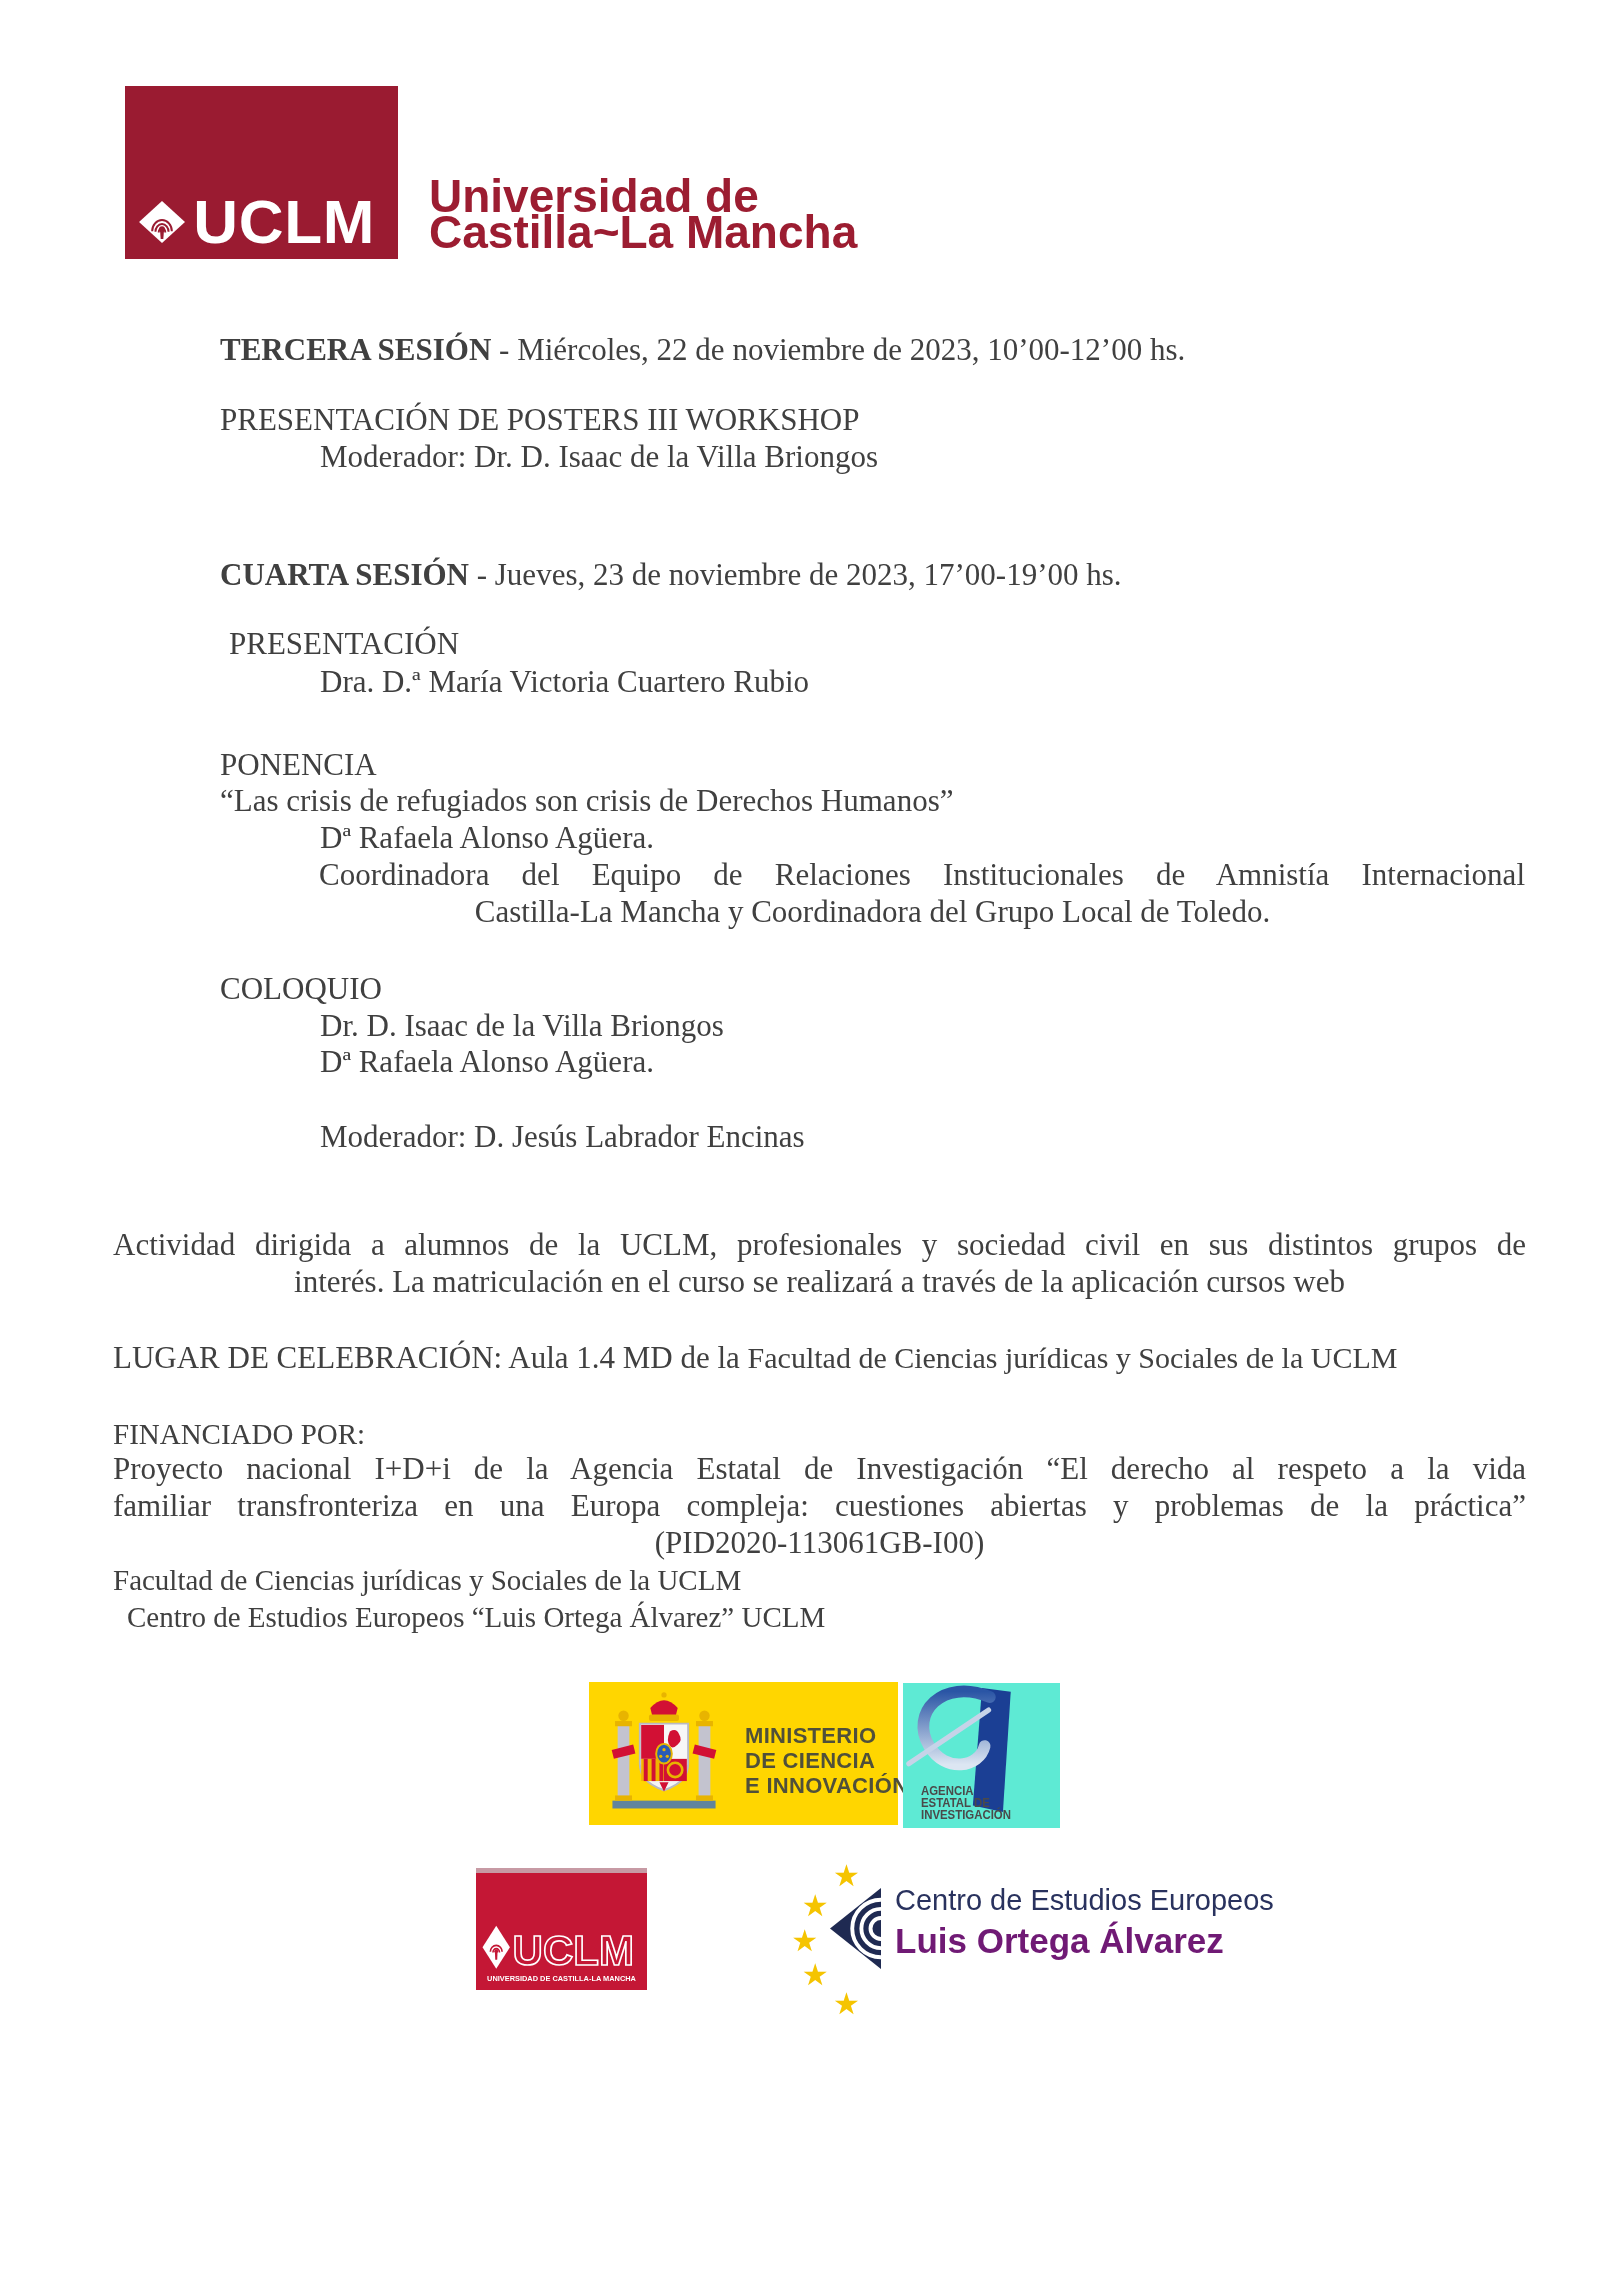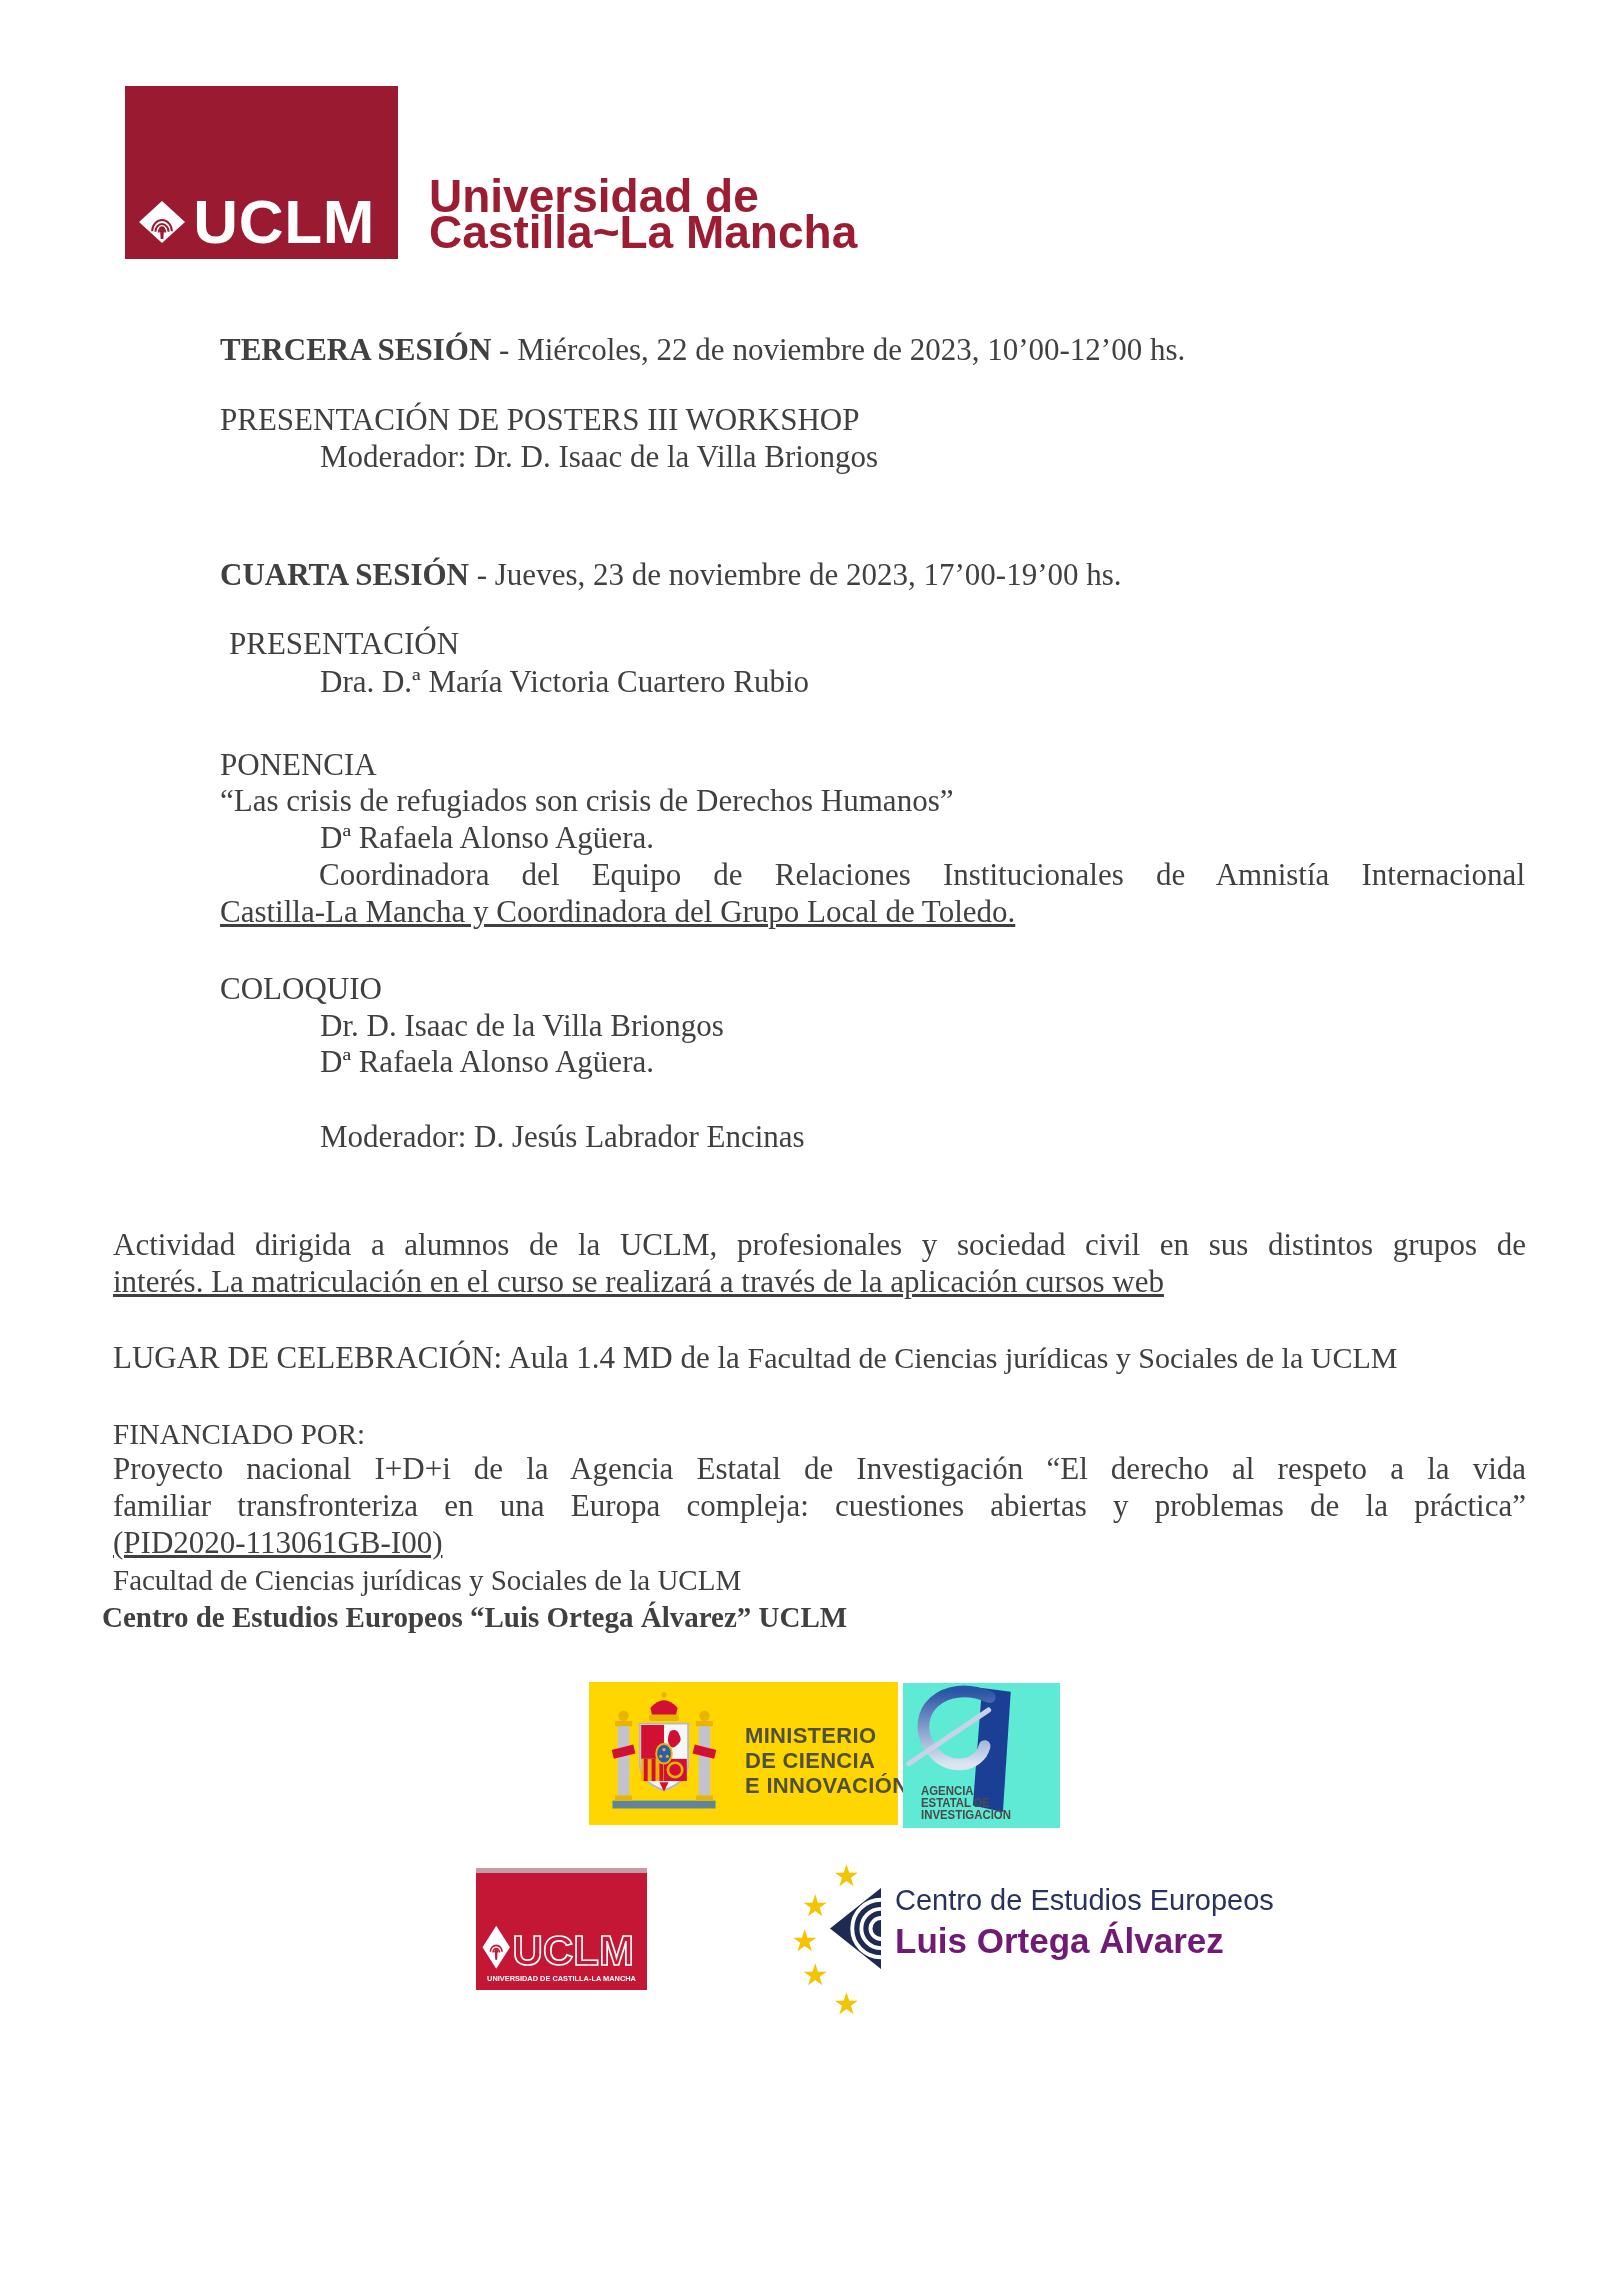--- a/index.html
+++ b/index.html
@@ -4,21 +4,21 @@
 <style>
   html,body{margin:0;padding:0;background:#e8e8e8;}
   .page{position:relative;width:1622px;height:2295px;background:#ffffff;overflow:hidden;
         font-family:"Liberation Serif", serif;color:#111;}
   .abs{position:absolute;}
   .serif{font-size:31px;line-height:37px;white-space:nowrap;color:#404040;}
   .alt{font-size:29px;}
   .b{font-weight:bold;}
   .wrapblock{white-space:normal;}
   .justline{text-align:justify;text-align-last:justify;white-space:normal;}
-  .plainline{text-align:left;white-space:nowrap;text-decoration:underline;}
+  .plainline{text-align:center;white-space:nowrap;}
 
   
   .uclm-box{left:125px;top:86px;width:273px;height:173px;background:#9A1B31;}
   .uclm-row{position:absolute;left:14.4px;bottom:14.4px;display:flex;align-items:flex-end;gap:7.9px;}
   .uclm-letters{font-family:"Liberation Sans",sans-serif;font-weight:bold;font-size:62px;
                 line-height:47px;color:#ffffff;letter-spacing:0.7px;}
   .tagline{left:429px;top:178px;font-family:"Liberation Sans",sans-serif;font-weight:bold;
            font-size:46px;line-height:36px;color:#9C1D31;white-space:nowrap;}
 
   
@@ -98,21 +98,21 @@
     <span>LUGAR DE CELEBRACIÓN: Aula 1.4 MD de la </span><span class="alt" style="font-size:30px">Facultad de Ciencias jurídicas y Sociales de la UCLM</span>
   </div>
 
   <div class="abs serif alt" style="left:113px;top:1416px;">FINANCIADO POR:</div>
   <div class="abs serif wrapblock" style="left:113px;top:1450px;width:1413px;">
     <div class="justline">Proyecto nacional I+D+i de la Agencia Estatal de Investigación “El derecho al respeto a la vida</div>
     <div class="justline">familiar transfronteriza en una Europa compleja: cuestiones abiertas y problemas de la práctica”</div>
     <div class="plainline">(PID2020-113061GB-I00)</div>
   </div>
   <div class="abs serif alt" style="left:113px;top:1562px;">Facultad de Ciencias jurídicas y Sociales de la UCLM</div>
-  <div class="abs serif alt" style="left:102px;top:1599px;font-weight:bold;">Centro de Estudios Europeos “Luis Ortega Álvarez” UCLM</div>
+  <div class="abs serif alt" style="left:127px;top:1599px;">Centro de Estudios Europeos “Luis Ortega Álvarez” UCLM</div>
 
   <div class="abs min-box">
     <span class="abs" style="left:22px;top:9.2px;">
       <svg width="106" height="124" viewBox="0 0 162 190">
 
         <rect x="2" y="168" width="158" height="12" fill="#3a6fc4" opacity=".8"></rect>
 
         <g>
           <rect x="10" y="52" width="18" height="112" fill="#c3c3cf"></rect>
           <rect x="6" y="46" width="26" height="8" fill="#E8B400"></rect>

